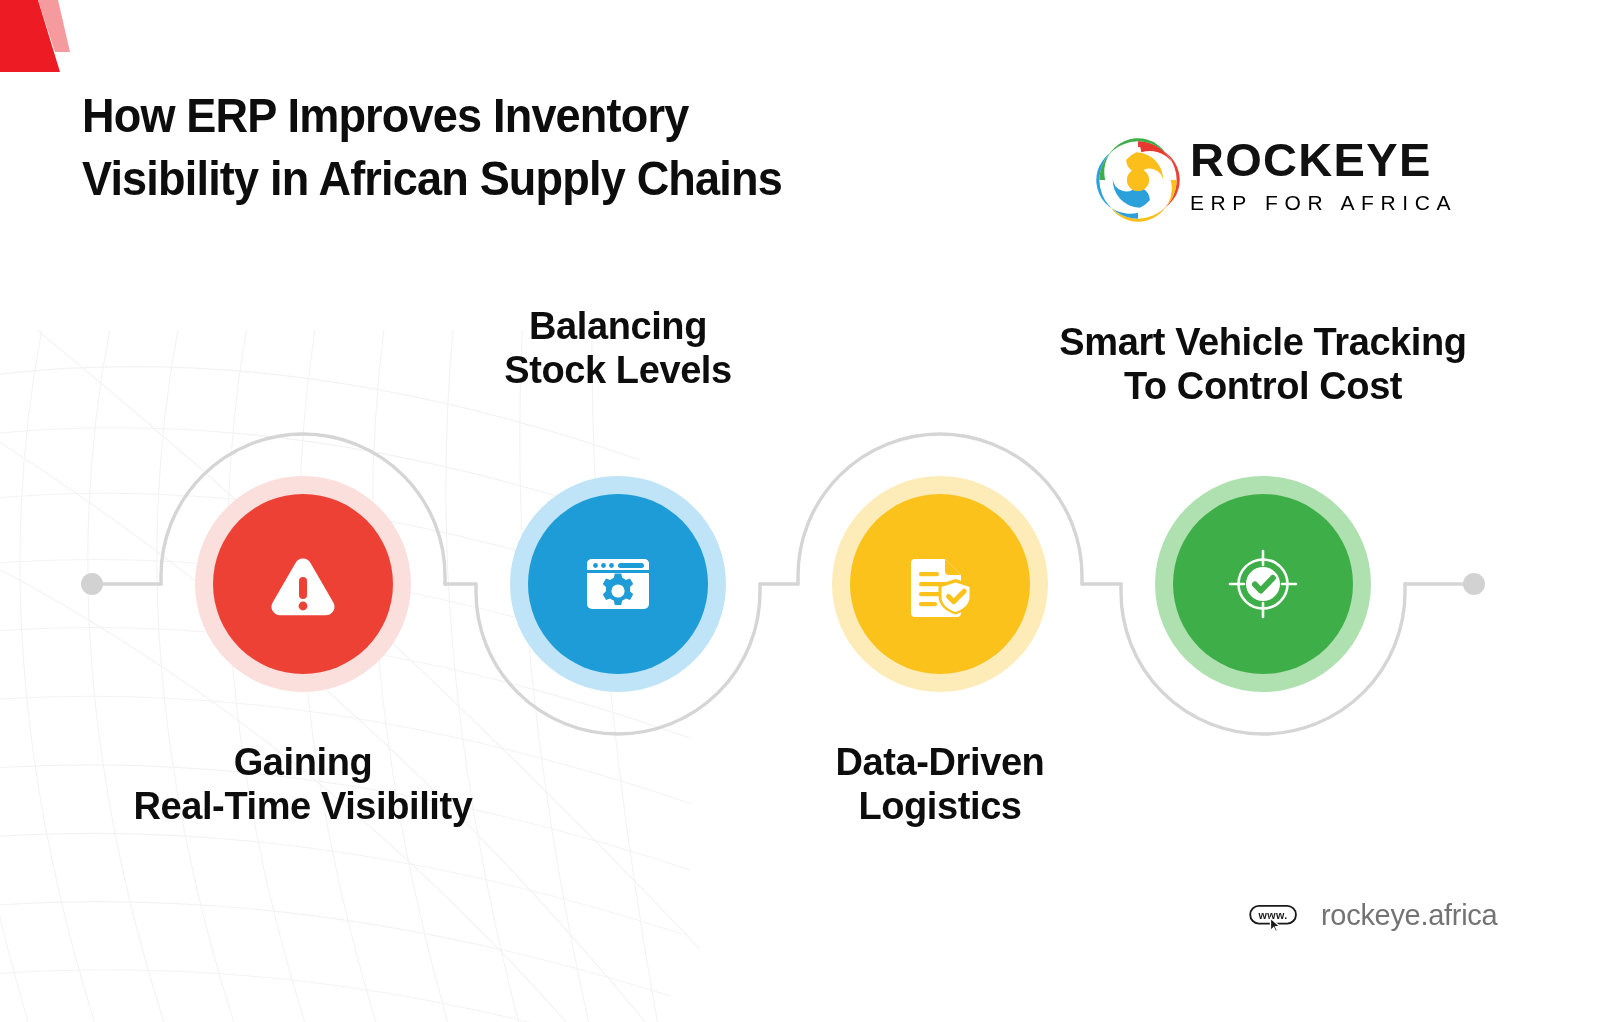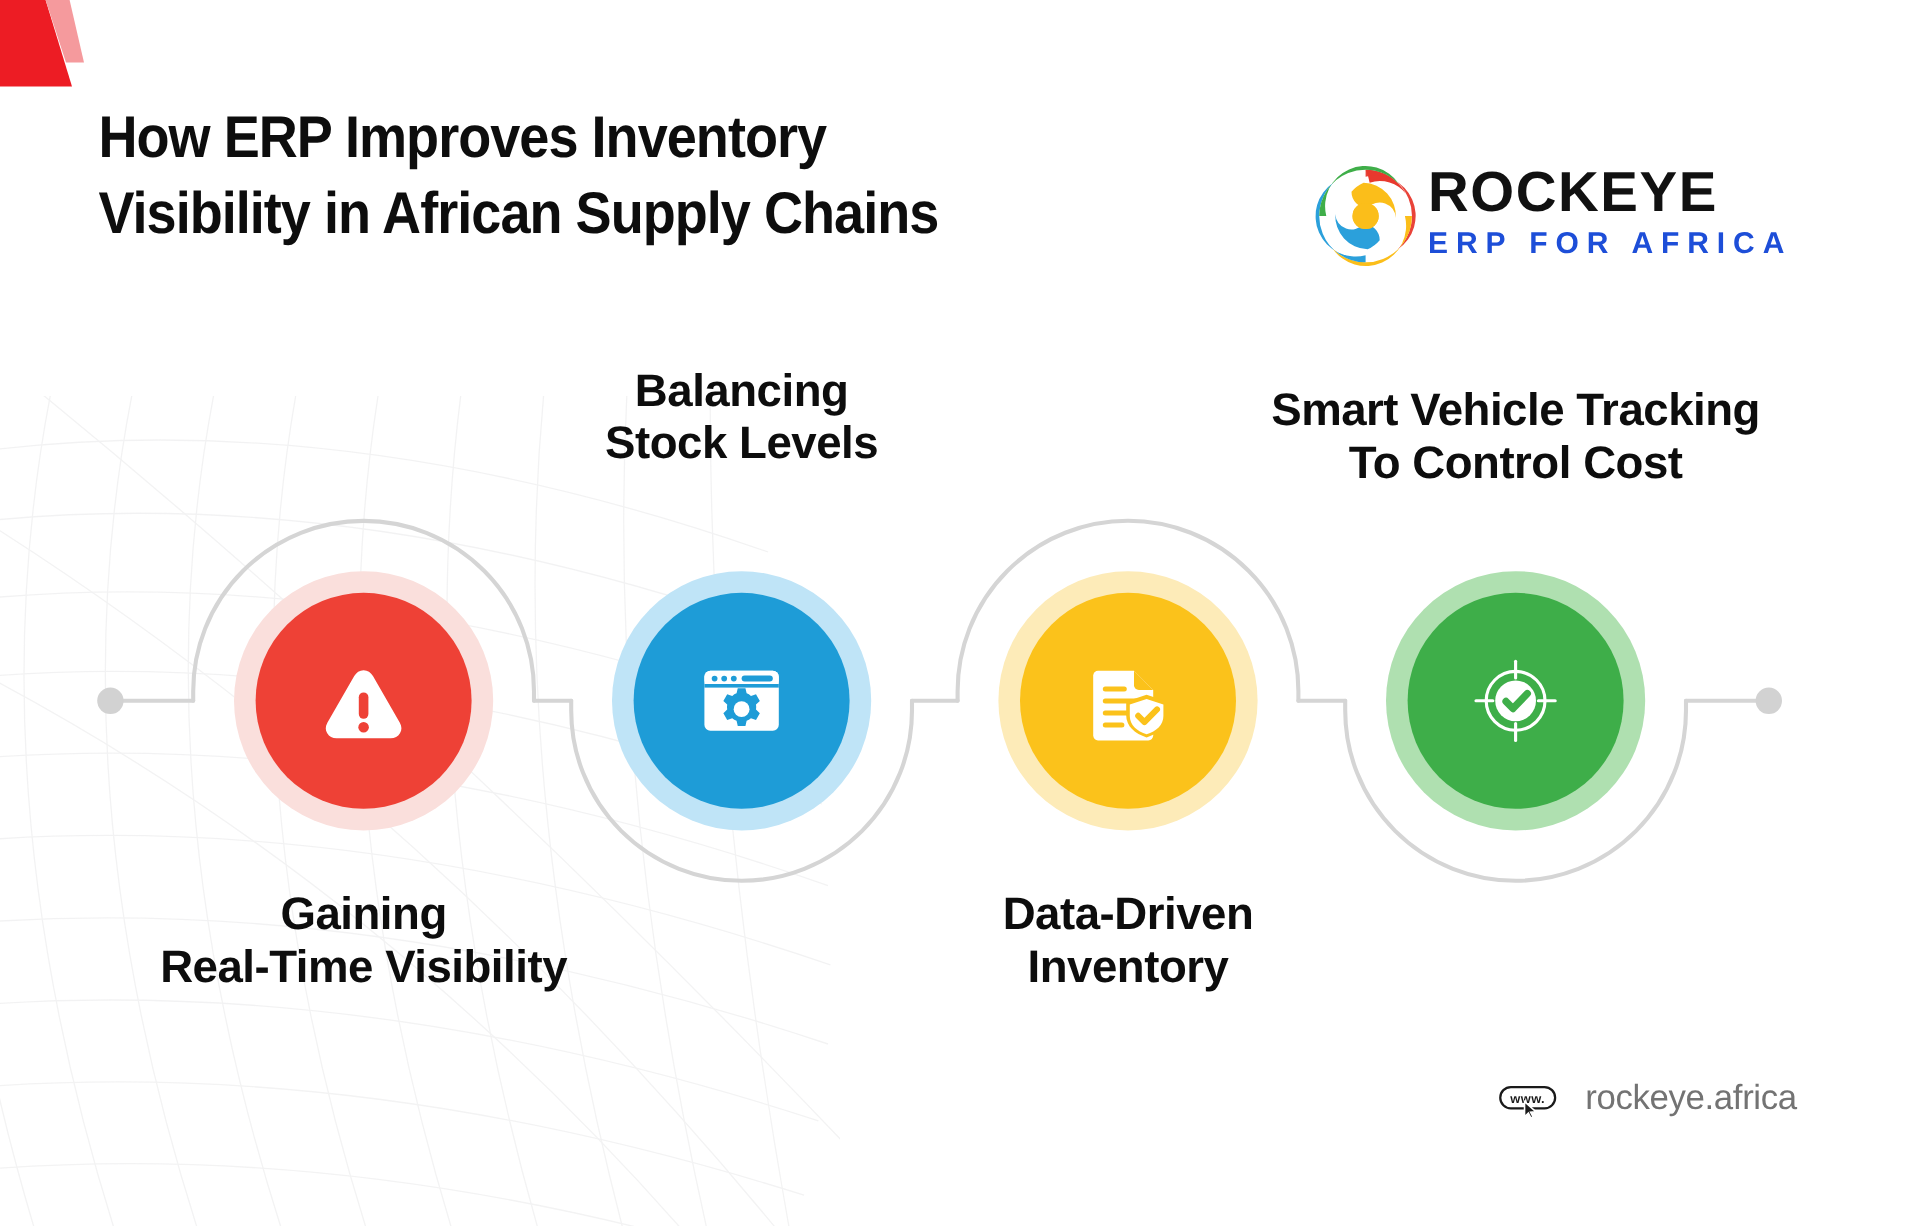--- a/index.html
+++ b/index.html
@@ -28,22 +28,22 @@
   }
 
   #brand-logo { position:absolute; left:1096px; top:81px; width:400px; height:102px;margin-top:48px; }
   #brand-mark { position:absolute; left:0; top:8px; width:84px; height:86px; }
   #brand-text { position:absolute; left:94px; top:6px; }
   #brand-name {
     font-size:47px; font-weight:700; letter-spacing:1.3px;
     color:#111111; line-height:50px;
   }
   #brand-tagline {
-    font-size:25px; font-weight:700; letter-spacing:6.6px;
-    color:#1d4ed8; line-height:28px; margin-top:4px;
+    font-size:21px; font-weight:400; letter-spacing:6.6px;
+    color:#000000; line-height:28px; margin-top:4px;
   }
 
   
   #flow { position:absolute; left:0; top:280px; width:1604px; height:620px; }
   #flow-path-svg { position:absolute; left:0; top:0; width:1604px; height:620px; }
 
   .node { position:absolute; border-radius:50%; display:flex; align-items:center; justify-content:center; }
   .node .halo { position:absolute; inset:-18px; border-radius:50%; }
   .node .disc { position:absolute; inset:0; border-radius:50%; }
   .node svg { position:relative; z-index:2; }
@@ -230,21 +230,21 @@
     </svg>
   </div>
 
   <div class="caption" style="left:103px; top:460px; width:400px;">Gaining
 Real-Time Visibility</div>
 
   <div class="caption" style="left:418px; top:24px; width:400px;">Balancing
 Stock Levels</div>
 
   <div class="caption" style="left:740px; top:460px; width:400px;">Data-Driven
-Inventory</div>
+Logistics</div>
 
   <div class="caption" style="left:1023px; top:40px; width:480px;">Smart Vehicle Tracking
 To Control Cost</div>
 </div>
 
 <div id="site-footer">
   <svg id="www-badge" viewBox="0 0 60 30">
     <rect x="1.3" y="2" width="49" height="19" rx="9.5" fill="none" stroke="#1a1a1a" stroke-width="2"></rect>
     <text x="25.8" y="16.6" font-family="'Liberation Sans', sans-serif" font-size="11.5" font-weight="700" letter-spacing="0.4" fill="#1a1a1a" text-anchor="middle">www.</text>
     <path d="M23 15 L23 28.5 L26.4 25.2 L28.6 29.6 L30.6 28.6 L28.4 24.4 L33 24 Z" fill="#1a1a1a" stroke="#ffffff" stroke-width="1.4"></path>

